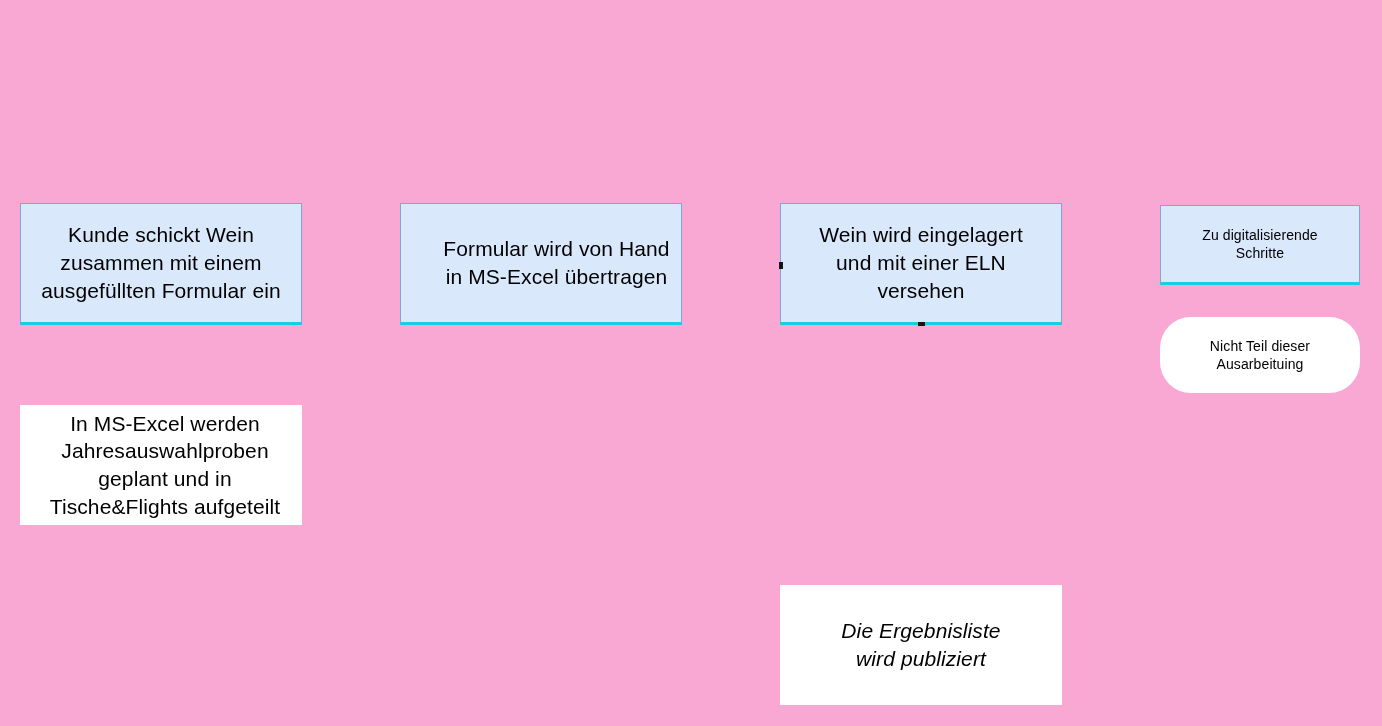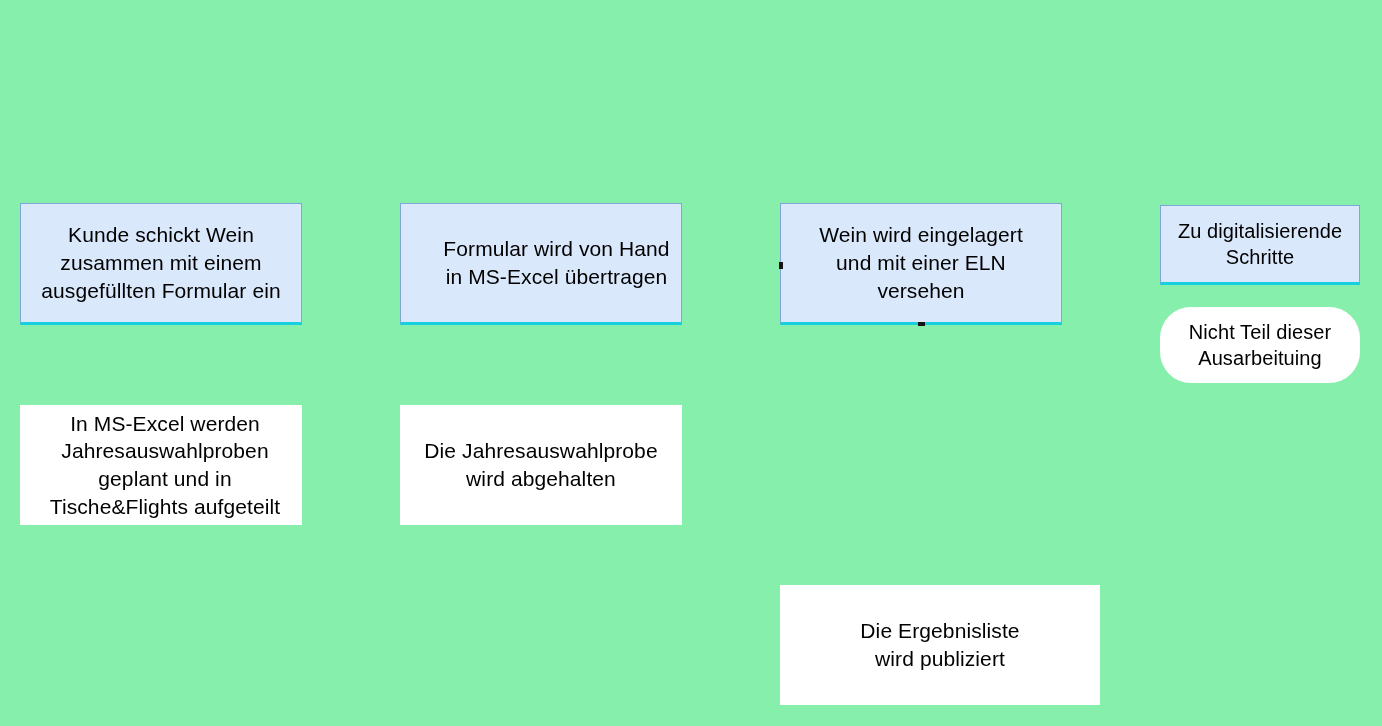--- a/index.html
+++ b/index.html
@@ -4,21 +4,21 @@
 <style>
   html, body {
     margin: 0;
     padding: 0;
     background: #000000;
   }
   #canvas {
     position: relative;
     width: 1382px;
     height: 726px;
-    background: #86efac;
+    background: #f9a8d4;
     overflow: hidden;
     font-family: "Liberation Sans", sans-serif;
   }
 
   
   .node {
     position: absolute;
     box-sizing: border-box;
     display: flex;
     align-items: center;
@@ -50,21 +50,21 @@
     width: 108%;
     margin: 0 -4%;
   }
   .node.white .label {
     width: 112%;
     margin: 0 -6%;
   }
 
   
   .node.legend {
-    font-size: 20px;
+    font-size: 14px;
     line-height: 1.3;
   }
   .node.legend .label {
     width: 100%;
     margin: 0;
   }
   
   .notch {
     position: absolute;
     background: #141414;
@@ -92,37 +92,33 @@
 versehen</span>
   </div>
 
   <div class="node white" style="left:20px; top:405px; width:282px; height:120px;padding-left:8px;">
     <span class="label">In MS-Excel werden
 Jahresauswahlproben
 geplant und in
 Tische&amp;Flights aufgeteilt</span>
   </div>
 
-  <div class="node white" style="left:400px; top:405px; width:282px; height:120px;">
-    <span class="label">Die Jahresauswahlprobe
-wird abgehalten</span>
-  </div>
 
 
-  <div class="node white" style="left:780px; top:585px; width:320px; height:120px;">
+  <div class="node white" style="left:780px; top:585px; width:282px; height:120px;font-style:italic;">
     <span class="label">Die Ergebnisliste
 wird publiziert</span>
   </div>
 
   <div class="node blue legend" style="left:1160px; top:205px; width:200px; height:80px;">
     <span class="label">Zu digitalisierende
 Schritte</span>
   </div>
 
-  <div class="node white legend" style="left:1160px; top:307px; width:200px; height:76px;border-radius:31px;">
+  <div class="node white legend" style="left:1160px; top:317px; width:200px; height:76px;border-radius:31px;">
     <span class="label">Nicht Teil dieser
 Ausarbeituing</span>
   </div>
 
   <div class="notch" style="left:779px; top:262px; width:4px; height:7px;"></div>
   <div class="notch" style="left:918px; top:322px; width:7px; height:4px;"></div>
 
 </div>
 
 </body></html>

